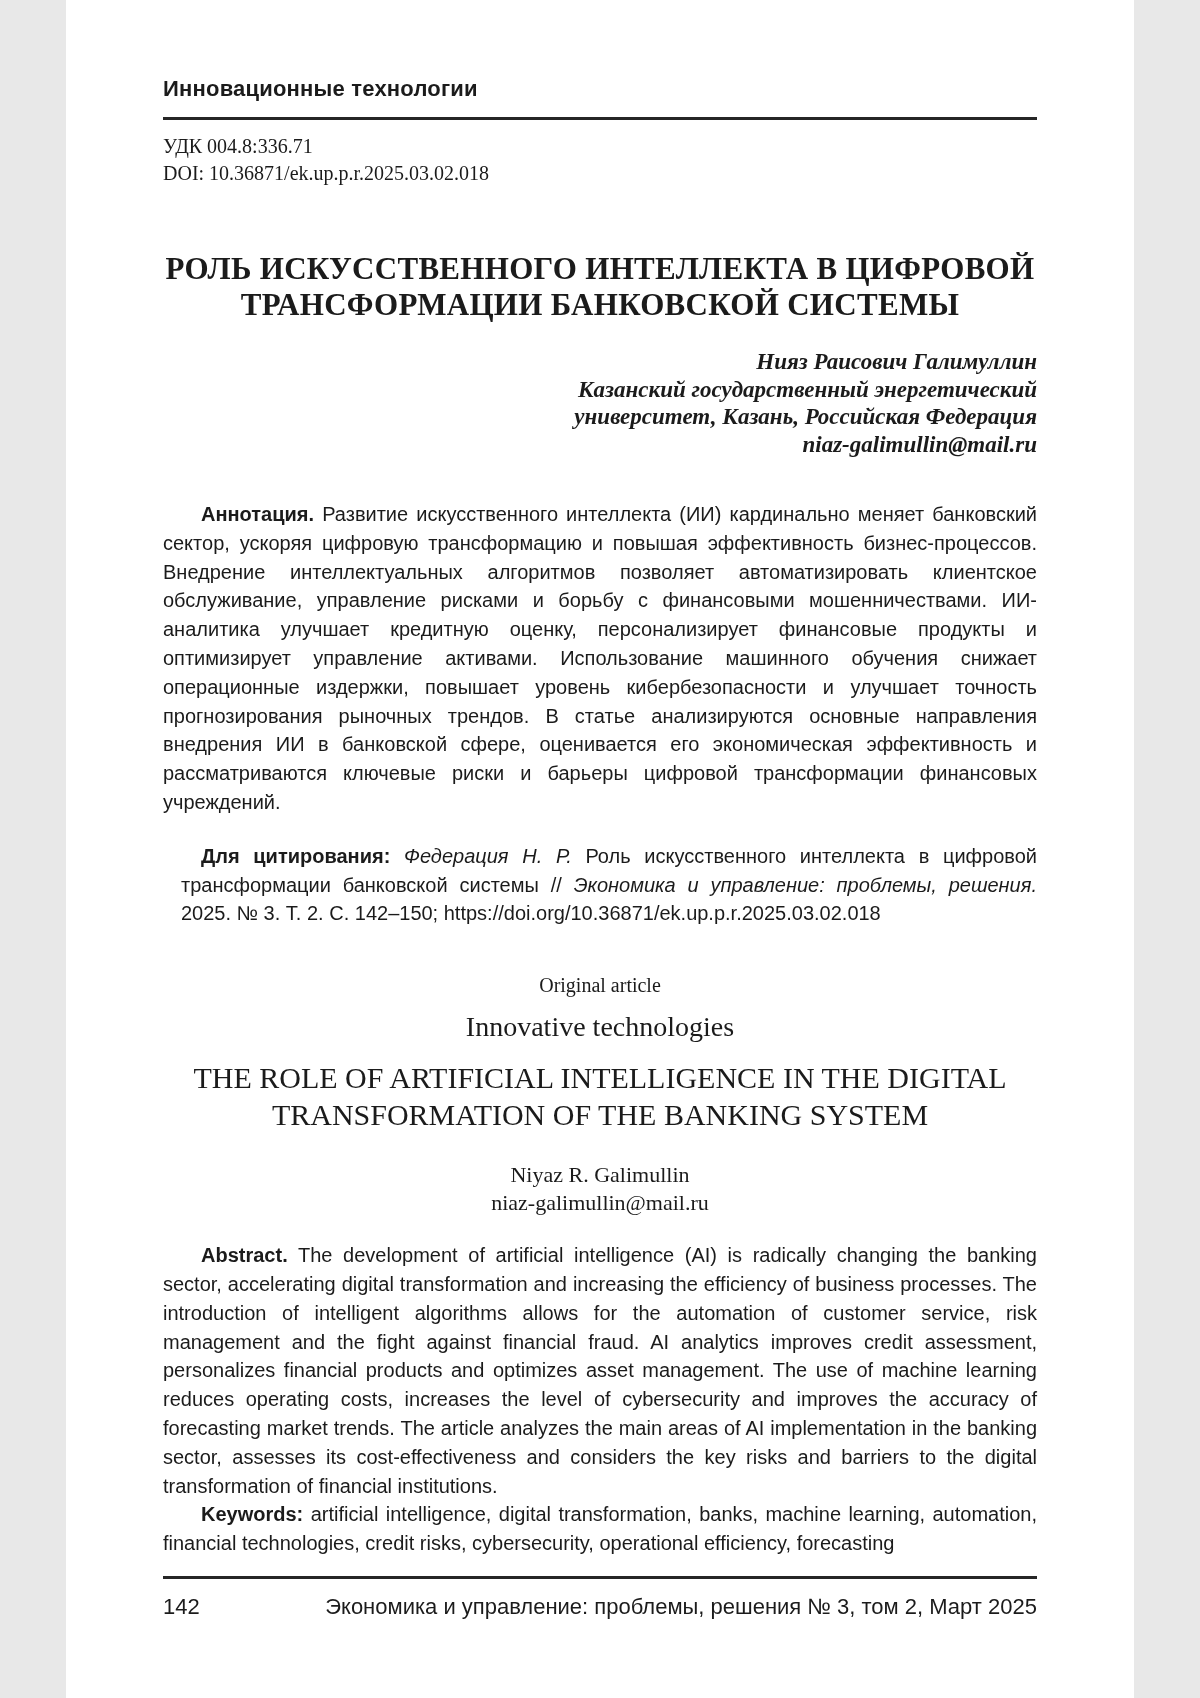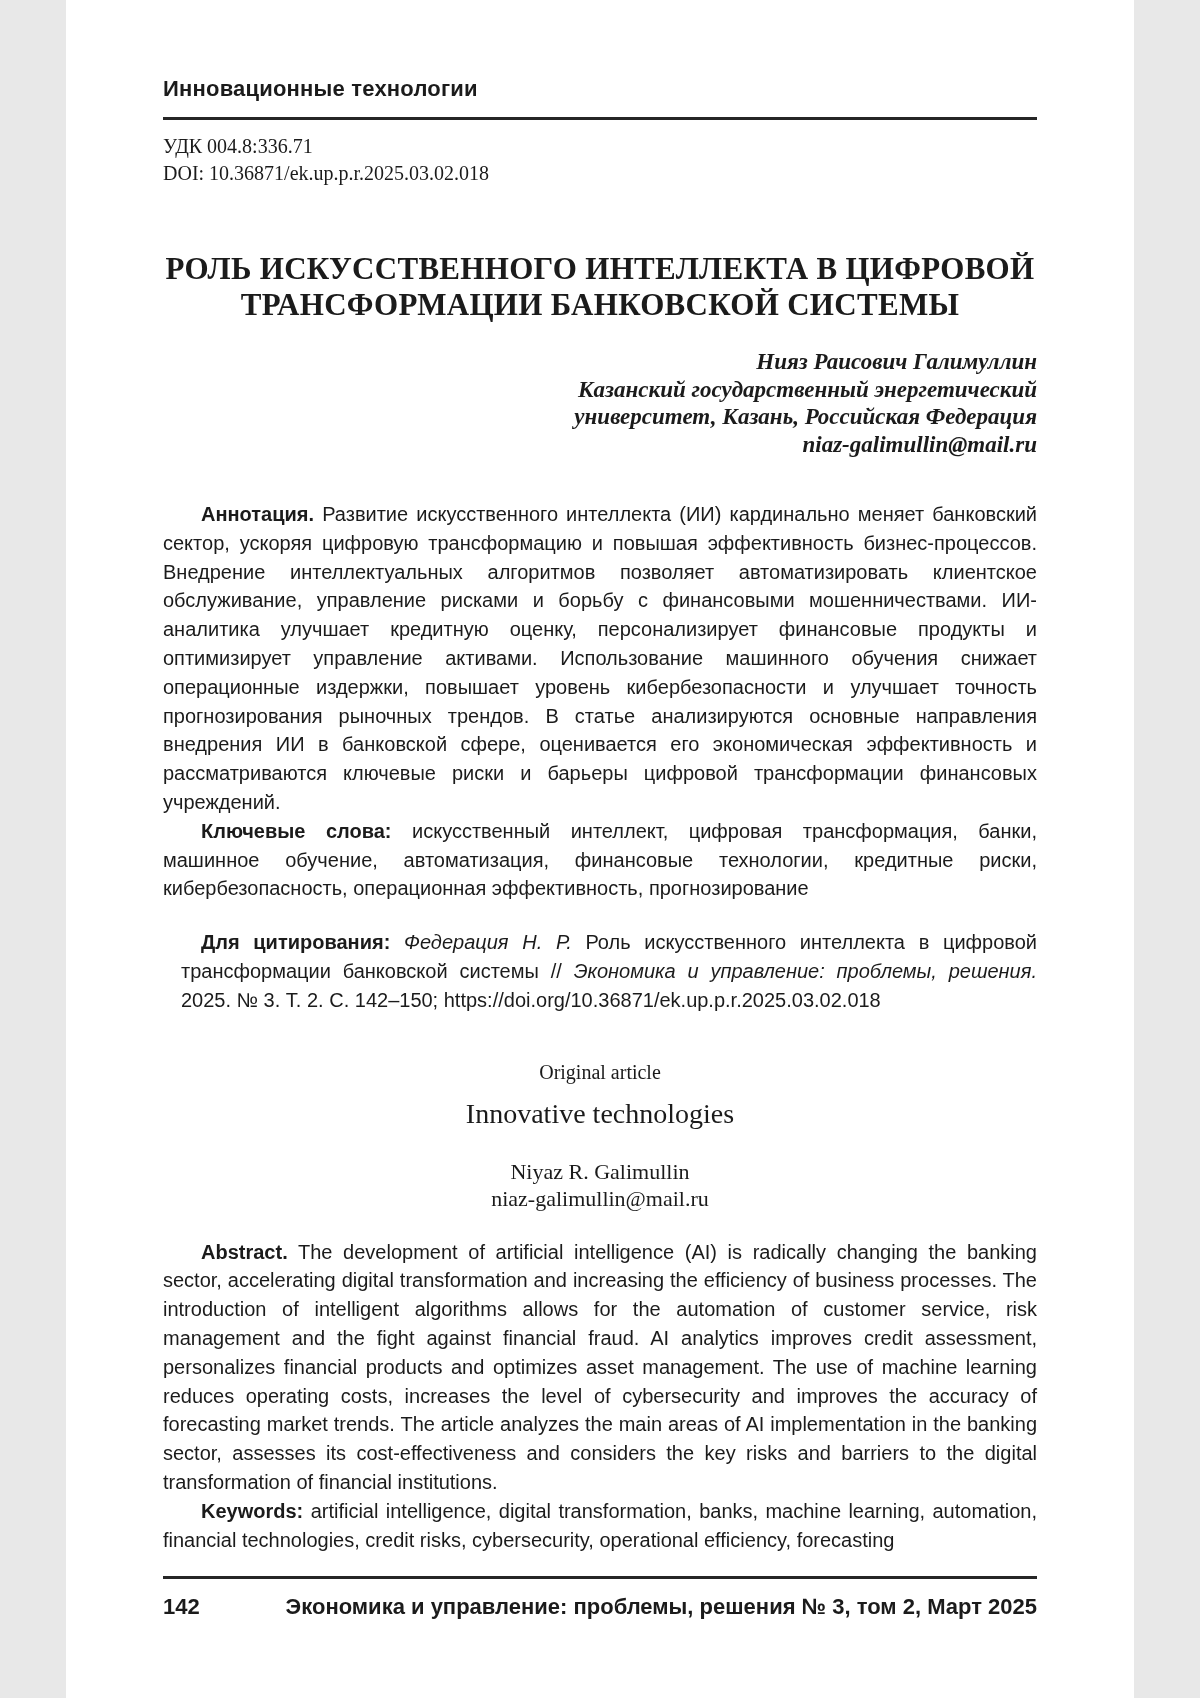--- a/index.html
+++ b/index.html
@@ -59,21 +59,21 @@
     font-family: "Liberation Serif", serif;
     font-size: 30px; line-height: 37px; font-weight: 400;
   }
   .authors-en {
     margin-top: 28px; text-align: center;
     font-family: "Liberation Serif", serif;
     font-size: 22px; line-height: 27.5px;
   }
   .mt-abstract-en { margin-top: 25px; }
 
-  .page-footer { position: absolute; left: 97px; right: 97px; top: 1576px; font-weight: bold; }
+  .page-footer { position: absolute; left: 97px; right: 97px; top: 1576px; }
   .footer-rule { height: 3px; background: #262626; }
   .footer-row {
     display: flex; justify-content: space-between; align-items: baseline;
     margin-top: 15px;
     font-family: "Liberation Sans", sans-serif; font-size: 22px;
   }
 </style>
 </head>
 <body>
 
@@ -91,28 +91,28 @@
 
   <div class="authors-ru">
     <div>Нияз Раисович Галимуллин</div>
     <div>Казанский государственный энергетический</div>
     <div>университет, Казань, Российская Федерация</div>
     <div>niaz-galimullin@mail.ru</div>
   </div>
 
   <p class="body-p mt-abstract-ru"><b>Аннотация.</b> <span>Развитие искусственного интеллекта (ИИ) кардинально меняет банковский сектор, ускоряя цифровую трансформацию и повышая эффективность бизнес-процессов. Внедрение интеллектуальных алгоритмов позволяет автоматизировать клиентское обслуживание, управление рисками и борьбу с финансовыми мошенничествами. ИИ-аналитика улучшает кредитную оценку, персонализирует финансовые продукты и оптимизирует управление активами. Использование машинного обучения снижает операционные издержки, повышает уровень кибербезопасности и улучшает точность прогнозирования рыночных трендов. В статье анализируются основные направления внедрения ИИ в банковской сфере, оценивается его экономическая эффективность и рассматриваются ключевые риски и барьеры цифровой трансформации финансовых учреждений.</span></p>
 
-  <p class="body-p"><b>Ключевые слова:</b> <span>искусственный интеллект, цифровая трансформация, банки, машинное обучение, автоматизация, финансовые технологии, кредитные риски, кибербезопасность, операционная эффективность, прогнозирование</span></p>
 
   <p class="citation"><b>Для цитирования:</b> <i>Федерация Н. Р.</i> <span>Роль искусственного интеллекта в цифровой трансформации банковской системы //</span> <i>Экономика и управление: проблемы, решения.</i> <span>2025. № 3. Т. 2. С. 142–150; https://doi.org/10.36871/ek.up.p.r.2025.03.02.018</span></p>
 
   <div class="original-article">Original article</div>
 
   <div class="section-en">Innovative technologies</div>
 
+  <h2 class="title-en">THE ROLE OF ARTIFICIAL INTELLIGENCE IN THE DIGITAL TRANSFORMATION OF THE BANKING SYSTEM</h2>
 
   <div class="authors-en">
     <div>Niyaz R. Galimullin</div>
     <div>niaz-galimullin@mail.ru</div>
   </div>
 
   <p class="body-p mt-abstract-en"><b>Abstract.</b> <span>The development of artificial intelligence (AI) is radically changing the banking sector, accelerating digital transformation and increasing the efficiency of business processes. The introduction of intelligent algorithms allows for the automation of customer service, risk management and the fight against financial fraud. AI analytics improves credit assessment, personalizes financial products and optimizes asset management. The use of machine learning reduces operating costs, increases the level of cybersecurity and improves the accuracy of forecasting market trends. The article analyzes the main areas of AI implementation in the banking sector, assesses its cost-effectiveness and considers the key risks and barriers to the digital transformation of financial institutions.</span></p>
 
   <p class="body-p"><b>Keywords:</b> <span>artificial intelligence, digital transformation, banks, machine learning, automation, financial technologies, credit risks, cybersecurity, operational efficiency, forecasting</span></p>
 

